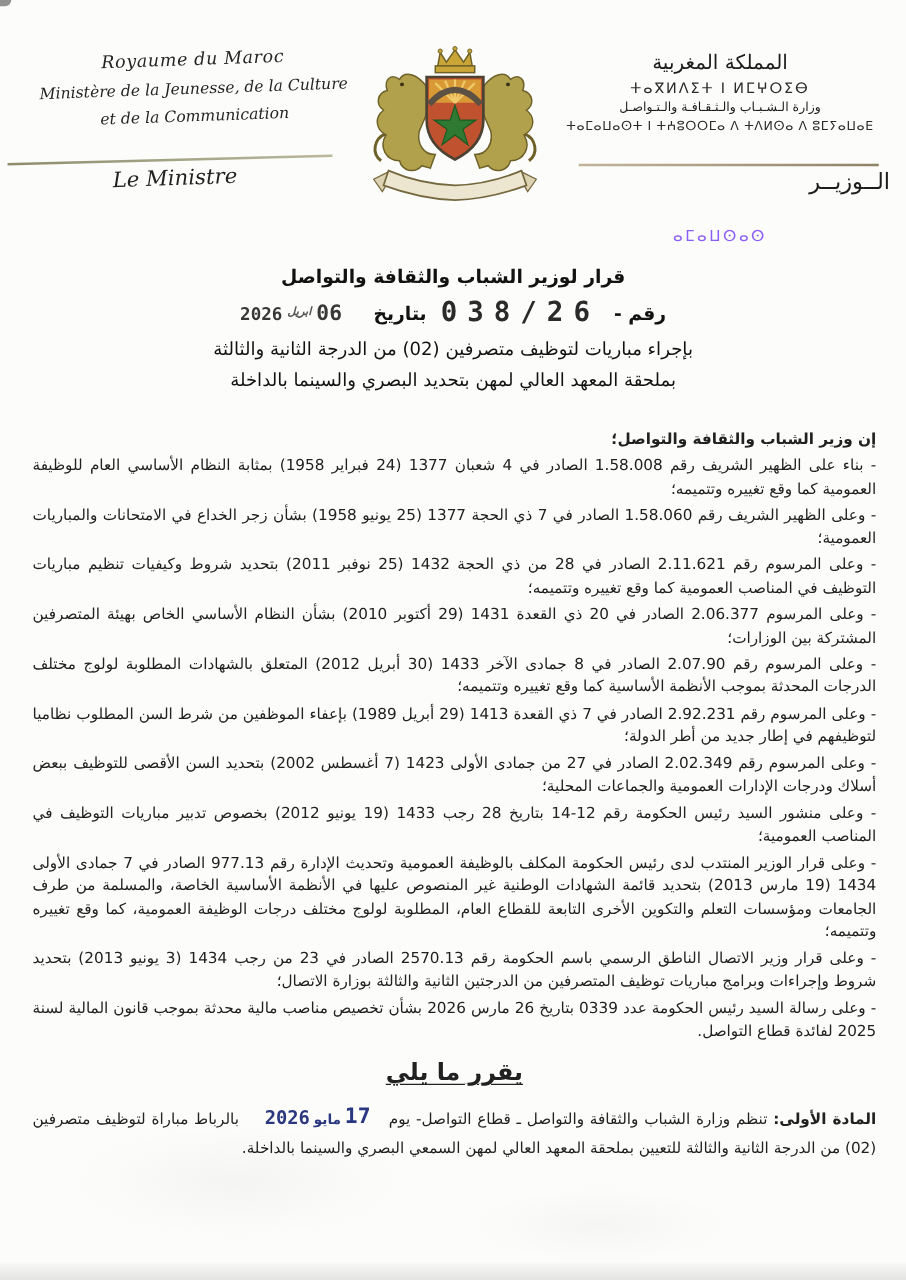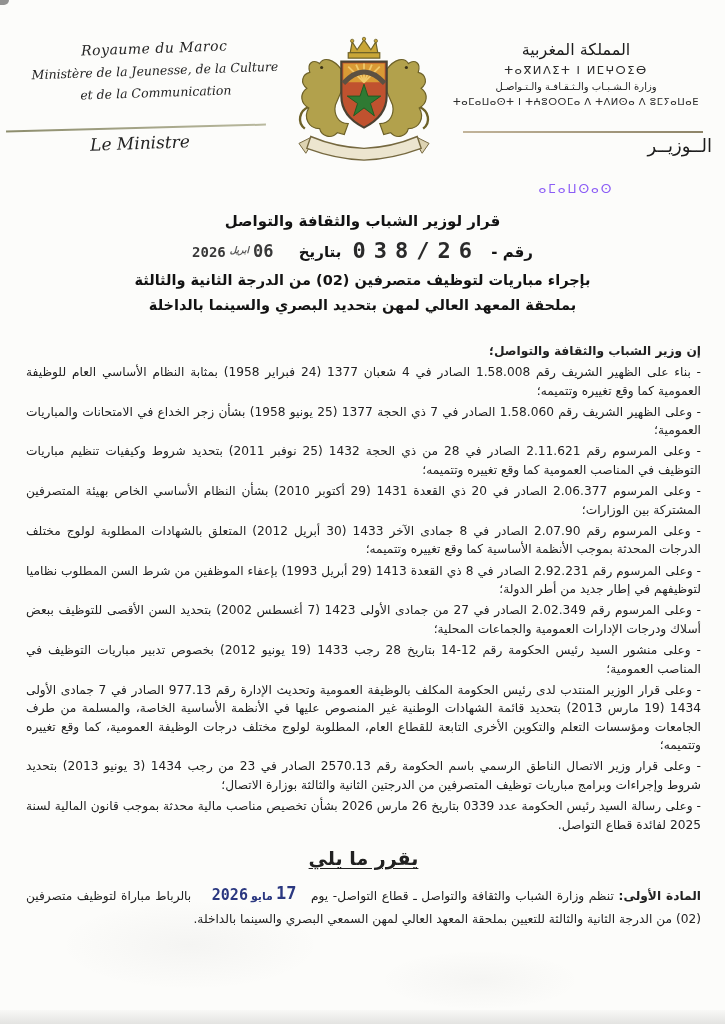--- a/index.html
+++ b/index.html
@@ -38,21 +38,21 @@
   .title-block{position:absolute;top:212px;left:0;right:0;text-align:center;direction:rtl;color:#121212;}
   .t1{font-size:15px;font-weight:bold;}
   .t2{margin-top:7px;font-size:15px;font-weight:bold;white-space:nowrap;}
   .num-stamp{display:inline-block;font-family:"DejaVu Sans Mono",monospace;
     font-size:22px;font-weight:bold;letter-spacing:8px;color:#2a2a2a;
     position:relative;top:1px;margin:0 6px;}
   .date-stamp{display:inline-block;margin-right:20px;white-space:nowrap;color:#383838;}
   .ds-day{font-family:"DejaVu Sans Mono",monospace;font-size:17px;font-weight:bold;letter-spacing:5px;}
   .ds-month{font-size:9px;font-style:italic;color:#555;position:relative;top:-4px;margin:0 4px;}
   .ds-year{font-family:"DejaVu Sans Mono",monospace;font-size:14px;font-weight:bold;letter-spacing:2px;}
-  .t3,.t4{font-size:14.5px;font-weight:bold;line-height:25px;}
+  .t3,.t4{font-size:14.5px;font-weight:normal;line-height:25px;}
   .t3{margin-top:6px;}
   
   .body-block{position:absolute;top:342px;left:26px;right:24px;direction:rtl;
     font-size:12.2px;line-height:18.6px;color:#212121;
     text-align:justify;text-align-last:right;}
   .body-block p{margin:0 0 2.5px 0;}
   .intro{font-weight:bold;}
   .decide-heading{text-align:center;text-align-last:center;font-weight:bold;font-size:19px;
     margin:15px 0 15px 0;}
   .decide-heading span{text-decoration:underline;text-underline-offset:3px;}
@@ -149,21 +149,21 @@
     <div class="t4">بملحقة المعهد العالي لمهن بتحديد البصري والسينما بالداخلة</div>
   </div>
 
   <div class="body-block">
     <p class="intro">إن وزير الشباب والثقافة والتواصل؛</p>
     <p>- بناء على الظهير الشريف رقم 1.58.008 الصادر في 4 شعبان 1377 (24 فبراير 1958) بمثابة النظام الأساسي العام للوظيفة العمومية كما وقع تغييره وتتميمه؛</p>
     <p>- وعلى الظهير الشريف رقم 1.58.060 الصادر في 7 ذي الحجة 1377 (25 يونيو 1958) بشأن زجر الخداع في الامتحانات والمباريات العمومية؛</p>
     <p>- وعلى المرسوم رقم 2.11.621 الصادر في 28 من ذي الحجة 1432 (25 نوفبر 2011) بتحديد شروط وكيفيات تنظيم مباريات التوظيف في المناصب العمومية كما وقع تغييره وتتميمه؛</p>
     <p>- وعلى المرسوم 2.06.377 الصادر في 20 ذي القعدة 1431 (29 أكتوبر 2010) بشأن النظام الأساسي الخاص بهيئة المتصرفين المشتركة بين الوزارات؛</p>
     <p>- وعلى المرسوم رقم 2.07.90 الصادر في 8 جمادى الآخر 1433 (30 أبريل 2012) المتعلق بالشهادات المطلوبة لولوج مختلف الدرجات المحدثة بموجب الأنظمة الأساسية كما وقع تغييره وتتميمه؛</p>
-    <p>- وعلى المرسوم رقم 2.92.231 الصادر في 8 ذي القعدة 1413 (29 أبريل 1993) بإعفاء الموظفين من شرط السن المطلوب نظاميا لتوظيفهم في إطار جديد من أطر الدولة؛</p>
+    <p>- وعلى المرسوم رقم 2.92.231 الصادر في 7 ذي القعدة 1413 (29 أبريل 1989) بإعفاء الموظفين من شرط السن المطلوب نظاميا لتوظيفهم في إطار جديد من أطر الدولة؛</p>
     <p>- وعلى المرسوم رقم 2.02.349 الصادر في 27 من جمادى الأولى 1423 (7 أغسطس 2002) بتحديد السن الأقصى للتوظيف ببعض أسلاك ودرجات الإدارات العمومية والجماعات المحلية؛</p>
     <p>- وعلى منشور السيد رئيس الحكومة رقم ‎14-12‎ بتاريخ 28 رجب 1433 (19 يونيو 2012) بخصوص تدبير مباريات التوظيف في المناصب العمومية؛</p>
     <p>- وعلى قرار الوزير المنتدب لدى رئيس الحكومة المكلف بالوظيفة العمومية وتحديث الإدارة رقم 977.13 الصادر في 7 جمادى الأولى 1434 (19 مارس 2013) بتحديد قائمة الشهادات الوطنية غير المنصوص عليها في الأنظمة الأساسية الخاصة، والمسلمة من طرف الجامعات ومؤسسات التعلم والتكوين الأخرى التابعة للقطاع العام، المطلوبة لولوج مختلف درجات الوظيفة العمومية، كما وقع تغييره وتتميمه؛</p>
     <p>- وعلى قرار وزير الاتصال الناطق الرسمي باسم الحكومة رقم 2570.13 الصادر في 23 من رجب 1434 (3 يونيو 2013) بتحديد شروط وإجراءات وبرامج مباريات توظيف المتصرفين من الدرجتين الثانية والثالثة بوزارة الاتصال؛</p>
     <p>- وعلى رسالة السيد رئيس الحكومة عدد 0339 بتاريخ 26 مارس 2026 بشأن تخصيص مناصب مالية محدثة بموجب قانون المالية لسنة 2025 لفائدة قطاع التواصل.</p>
 
     <div class="decide-heading">
       <span>يقرر ما يلي</span>
     </div>
 

